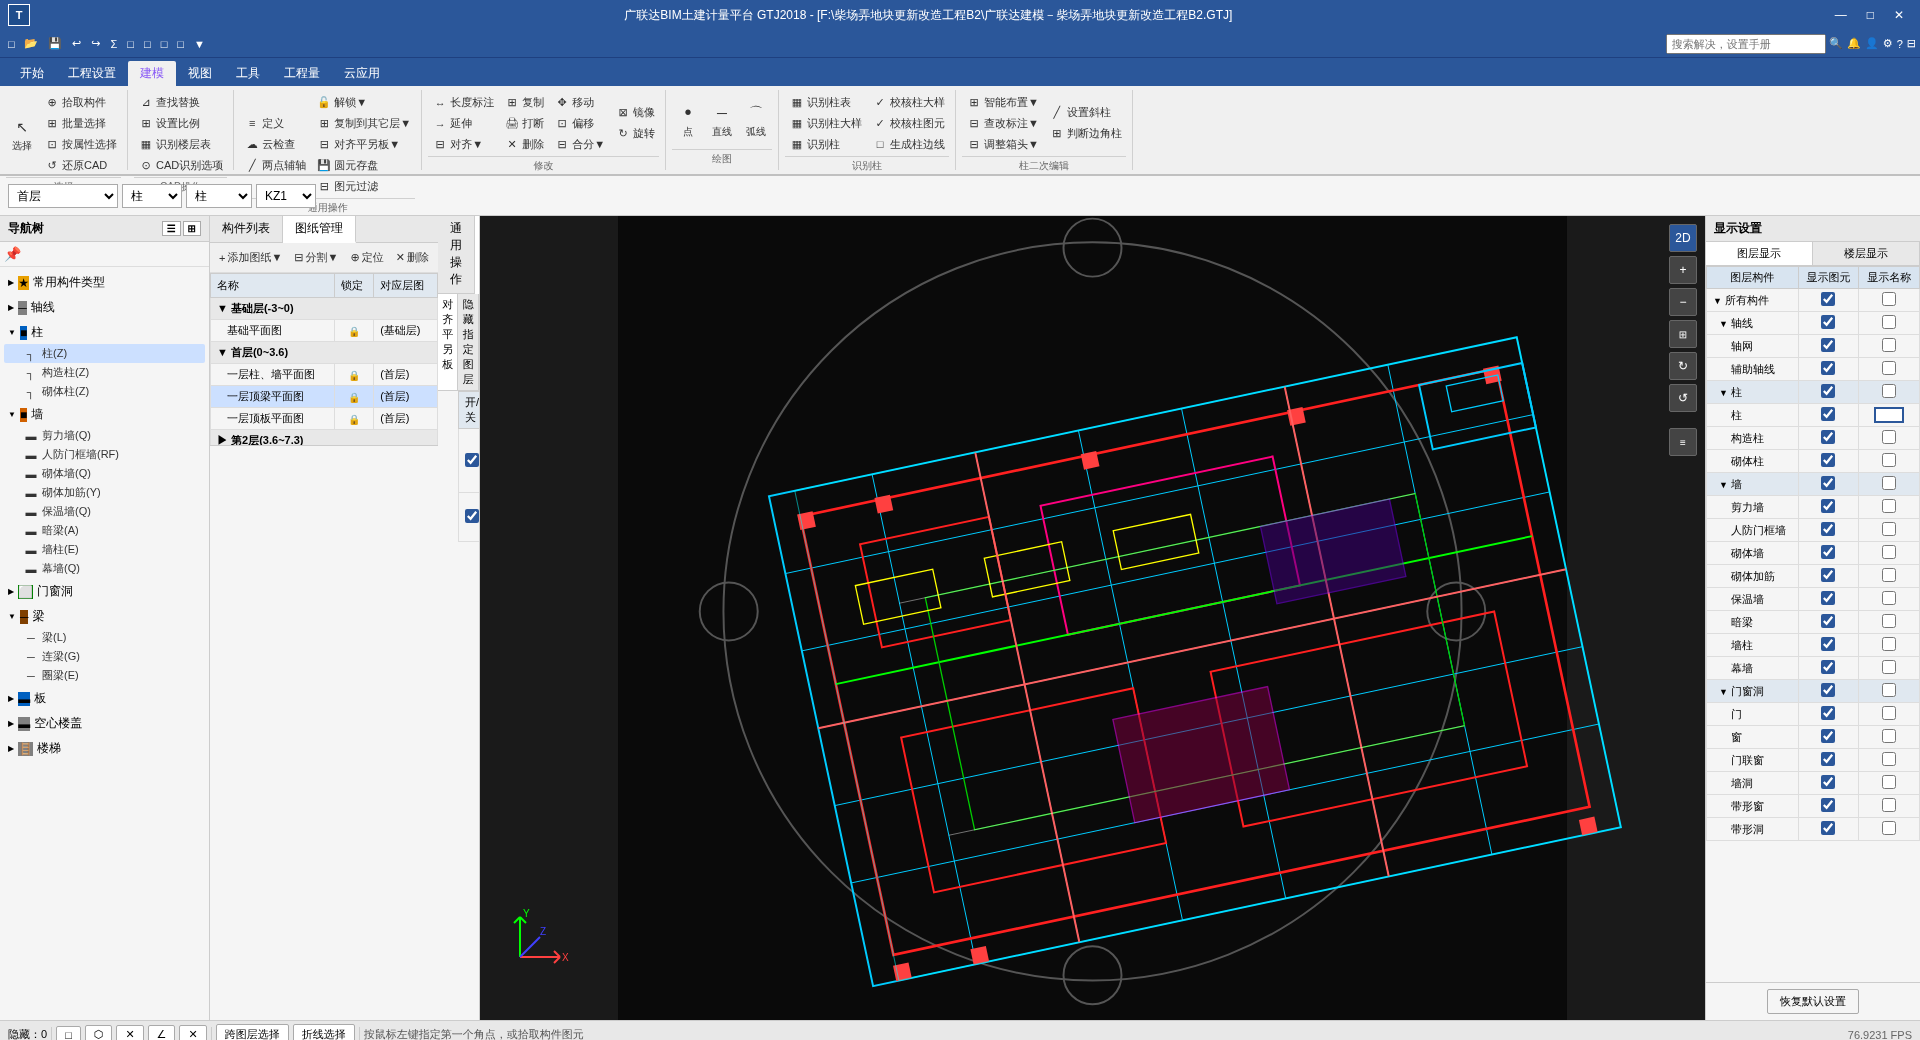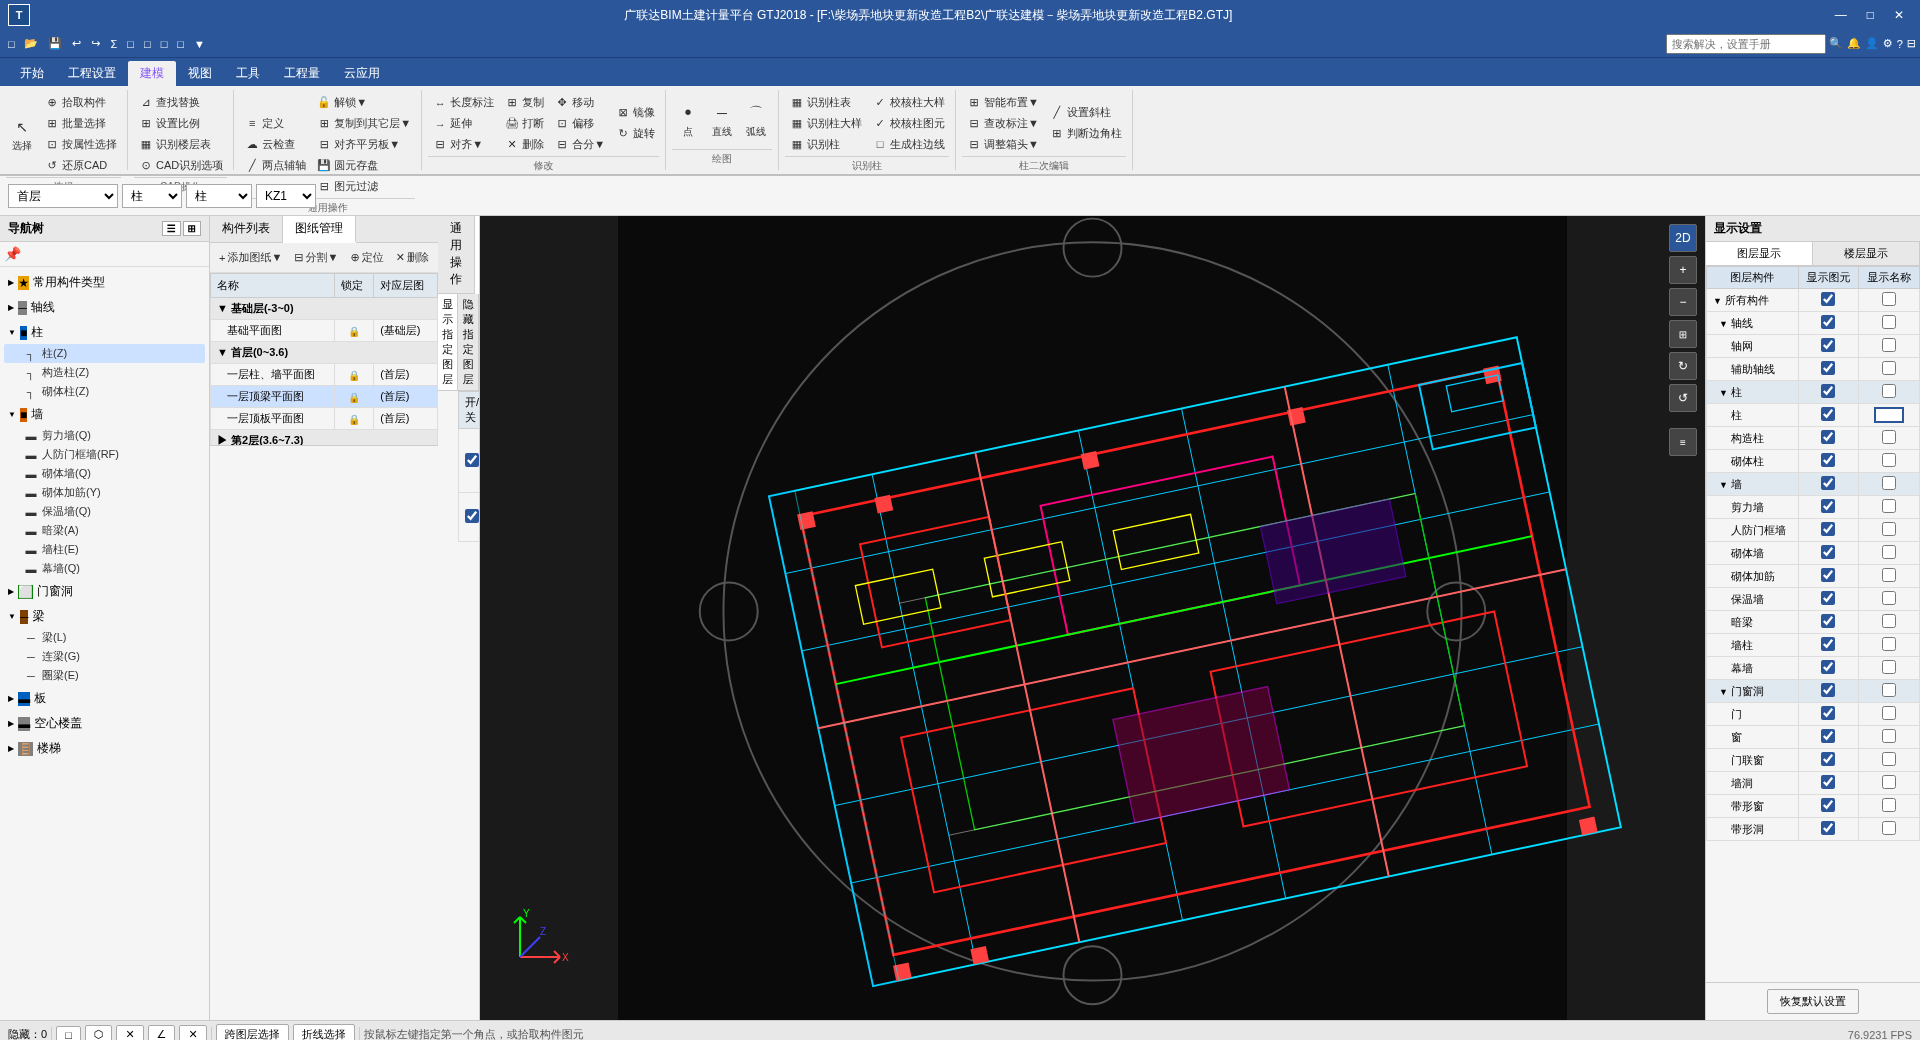--- a/index.html
+++ b/index.html
@@ -664,21 +664,21 @@
       </div>
     </div>
 
     <div id="middle-bottom">
       <div class="panel-tabs">
         <div class="panel-tab">通用操作</div>
         <div class="panel-tab active">图层管理</div>
       </div>
       <div class="layer-section">
         <div class="layer-header">
-          <div class="layer-header-tab active">显示指定图层</div>
+          <div class="layer-header-tab active">对齐平另板</div>
           <div class="layer-header-tab">隐藏指定图层</div>
         </div>
         <table class="layer-table">
           <thead>
             <tr>
               <th>开/关</th>
               <th>颜色</th>
               <th>名称</th>
             </tr>
           </thead>

